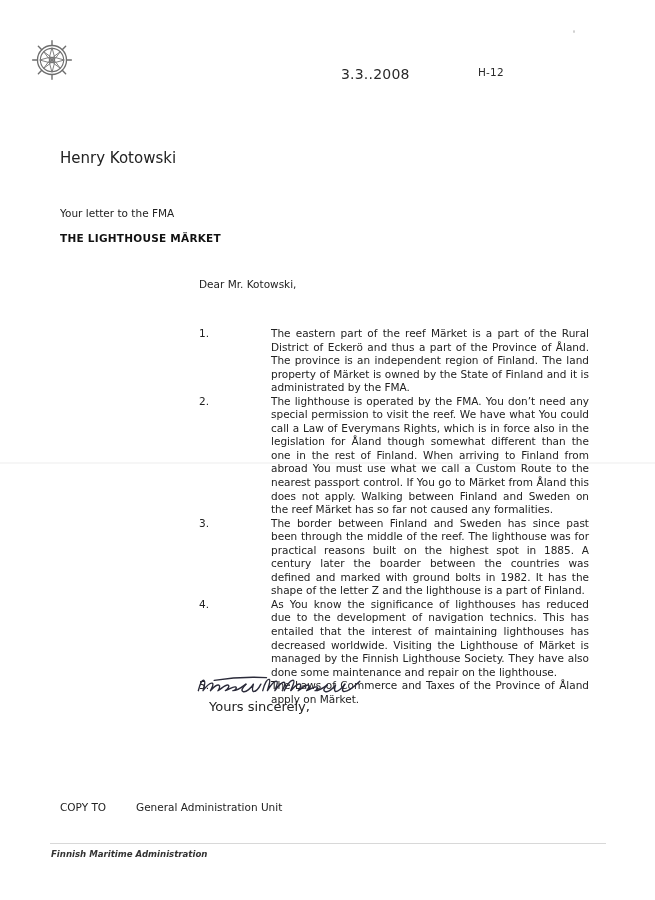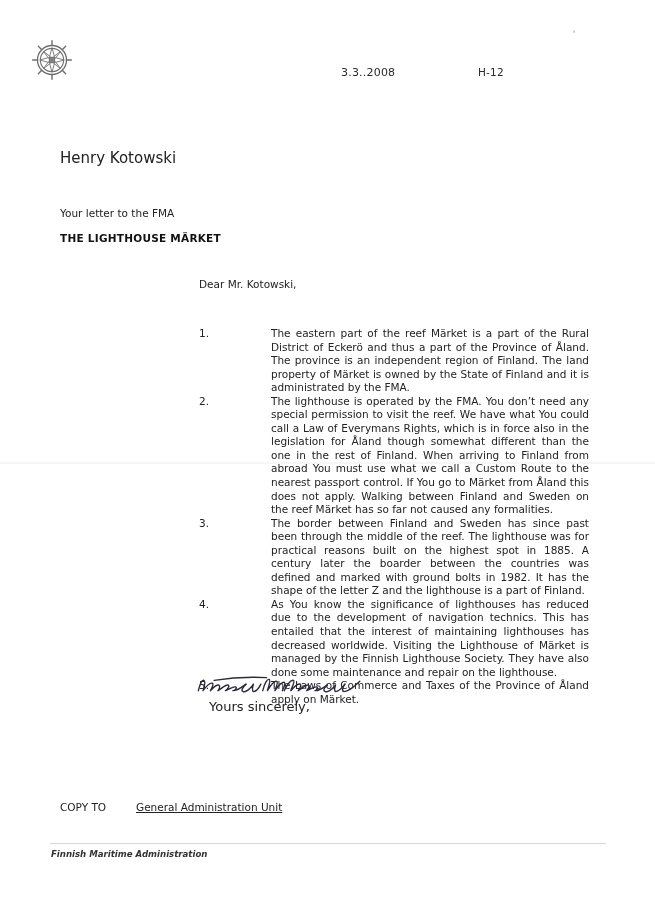--- a/index.html
+++ b/index.html
@@ -39,21 +39,21 @@
     line-height: 1.18;
     color: #3a3a3a;
     letter-spacing: -0.1px;
     white-space: pre-line;
   }
 
   .hdr-date {
     position: absolute;
     left: 341px;
     top: 66px;
-    font-size: 11px;
+    font-size: 14px;
     color: #2a2a2a;
     letter-spacing: 0.2px;
   }
   .hdr-ref {
     position: absolute;
     left: 478px;
     top: 66px;
     font-size: 10.5px;
     color: #2a2a2a;
     letter-spacing: 0.2px;
@@ -160,21 +160,20 @@
     top: 801px;
     font-size: 10.5px;
     color: #222;
   }
   .copy-value {
     position: absolute;
     left: 136px;
     top: 801px;
     font-size: 10.5px;
     color: #222;
-    text-decoration: underline;
   }
 
   
   .footer-rule {
     position: absolute;
     left: 50px;
     top: 843px;
     width: 556px;
     height: 1px;
     background: #d8d8d8;

